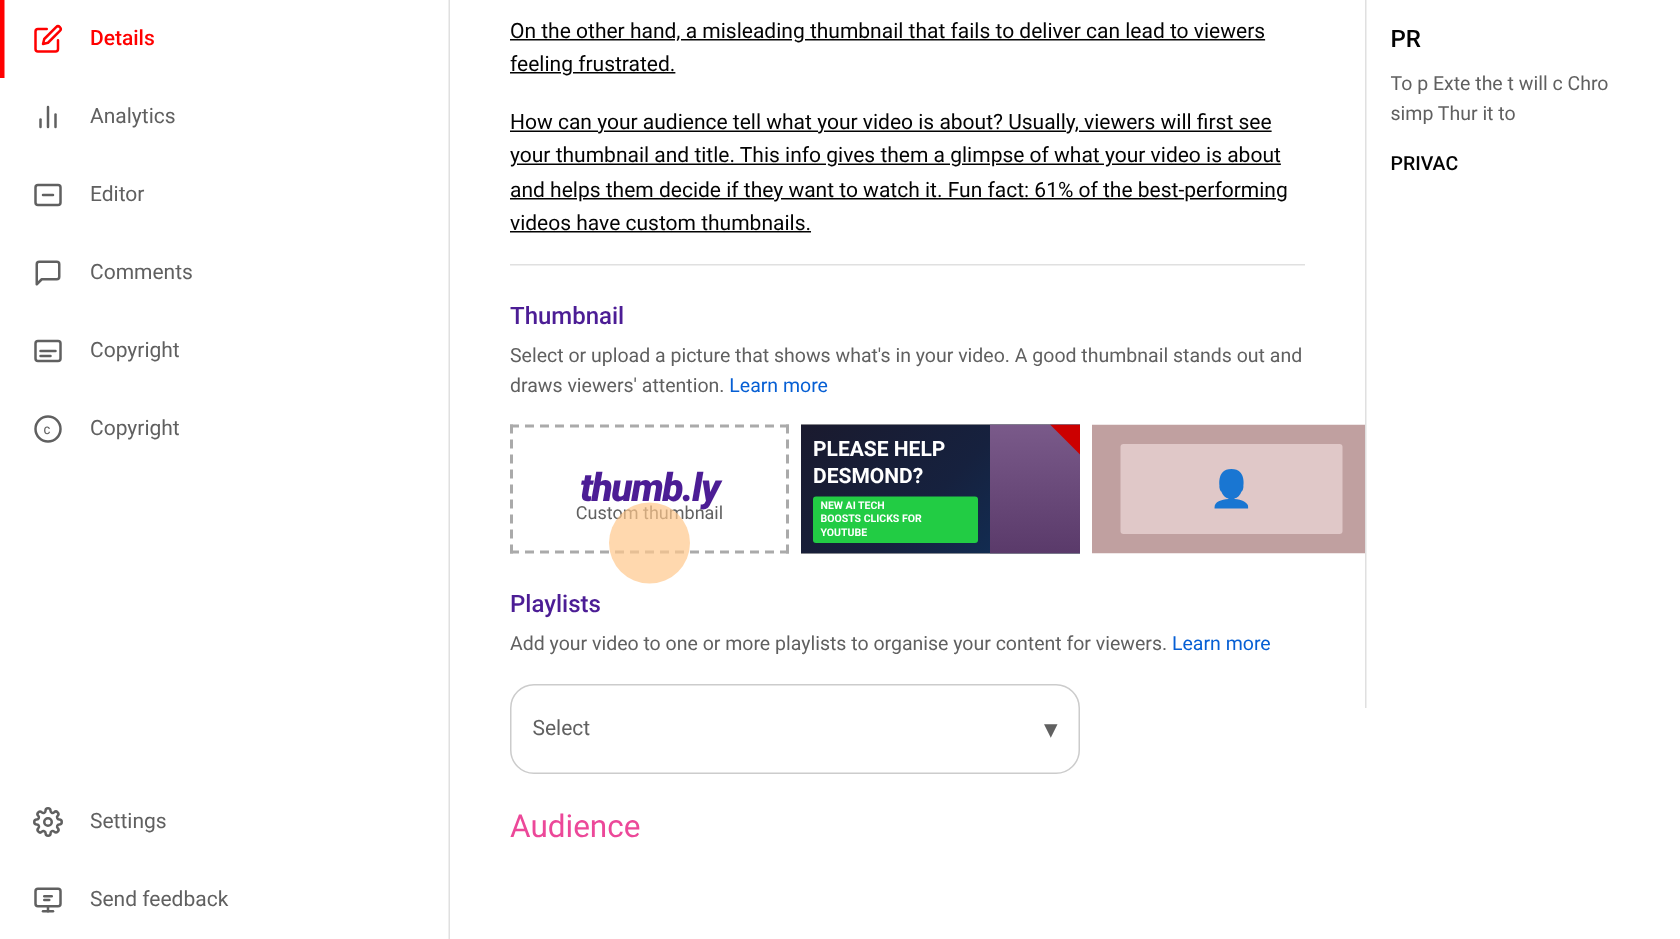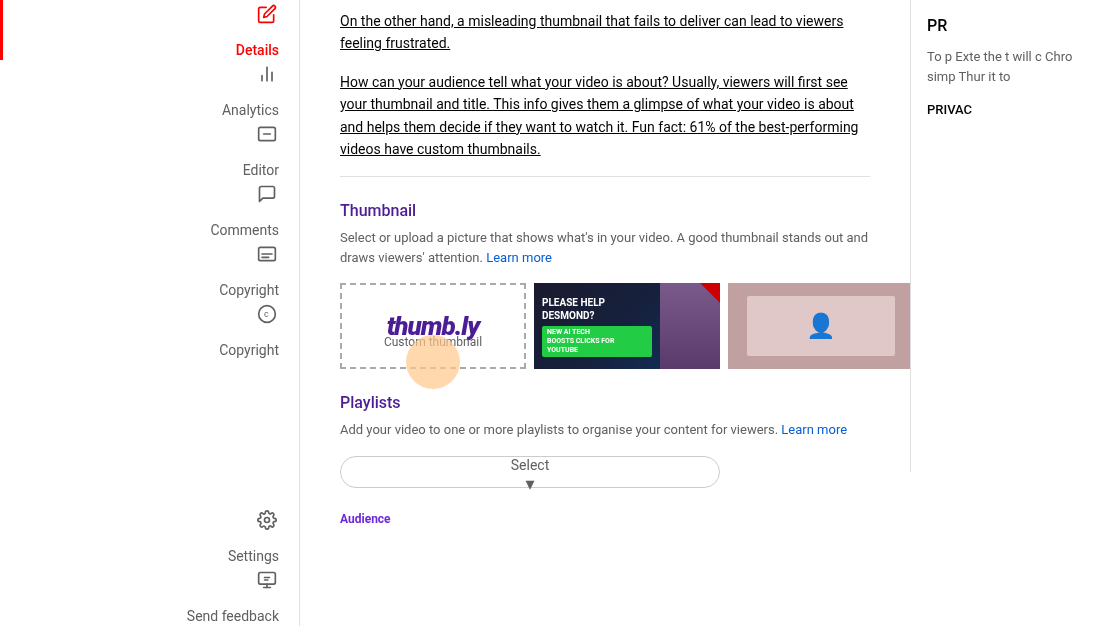--- a/index.html
+++ b/index.html
@@ -21,28 +21,27 @@
       height: 626px;
       border-right: 1px solid #e0e0e0;
       display: flex;
       flex-direction: column;
       overflow: hidden;
       background: #fff;
     }
 
     .sidebar-item {
       display: flex;
-      align-items: flex-end;
-      padding: 2px 20px;
+      align-items: center;
+      padding: 14px 20px;
       cursor: pointer;
       gap: 16px;
       color: #606060;
       font-size: 14px;
       transition: background 0.1s;
-      flex-direction: column;
     }
 
     .sidebar-item.active {
       color: #ff0000;
       border-left: 3px solid #ff0000;
       padding-left: 17px;
     }
 
     .sidebar-item.active .sidebar-icon {
       color: #ff0000;
@@ -195,31 +194,30 @@
       border-radius: 50%;
       bottom: -20px;
       left: 50%;
       transform: translateX(-50%);
       z-index: 10;
     }
 
     
     .playlist-select {
       width: 380px;
-      height: 32px;
+      height: 60px;
       border: 1px solid #ccc;
       border-radius: 16px;
       display: flex;
       align-items: center;
       justify-content: space-between;
       padding: 0 14px;
       cursor: pointer;
       background: #fff;
       margin-bottom: 24px;
-      flex-direction: column;
     }
 
     .playlist-select-text {
       font-size: 14px;
       color: #606060;
     }
 
     .playlist-select-arrow {
       color: #606060;
       font-size: 18px;
@@ -259,23 +257,23 @@
 
     
     .divider {
       border: none;
       border-top: 1px solid #e0e0e0;
       margin: 12px 0;
     }
 
     
     .audience-title {
-      font-size: 12px;
-      font-weight: 700;
-      color: #6d28d9;
+      font-size: 21px;
+      font-weight: 400;
+      color: #ec4899;
     }
 
     
     .main::-webkit-scrollbar {
       width: 6px;
     }
     .main::-webkit-scrollbar-thumb {
       background: #ccc;
       border-radius: 3px;
     }
@@ -397,21 +395,21 @@
           <span class="thumbnail-custom-label">Custom thumbnail</span>
         </div>
 
         <div class="thumb-circle-overlay"></div>
       </div>
 
       <div class="thumbnail-item">
         <div class="thumbnail-img">
           <div class="thumb-1" style="width:100%;height:100%;position:relative;">
             <div style="position:absolute;left:0;top:0;bottom:0;right:60px;display:flex;flex-direction:column;align-items:flex-start;justify-content:center;padding:8px;">
-              <div style="color:#fff;font-size:10px;font-weight:700;line-height:1.3;margin-bottom:4px;">PLEASE HELP<br>DESMOND?</div>
+              <div style="color:#fff;font-size:14px;font-weight:700;line-height:1.3;margin-bottom:4px;">PLEASE HELP<br>DESMOND?</div>
               <div style="background:#22cc44;color:#fff;font-size:7px;font-weight:700;padding:2px 5px;border-radius:2px;line-height:1.3;">NEW AI TECH<br>BOOSTS CLICKS FOR YOUTUBE</div>
             </div>
             <div style="position:absolute;right:0;top:0;bottom:0;width:60px;background:linear-gradient(to bottom,#7a5a8a,#5a3a6a);"></div>
 
             <div style="position:absolute;top:0;right:0;width:0;height:0;border-top:20px solid #cc0000;border-left:20px solid transparent;"></div>
           </div>
         </div>
       </div>
 
       <div class="thumbnail-item">

